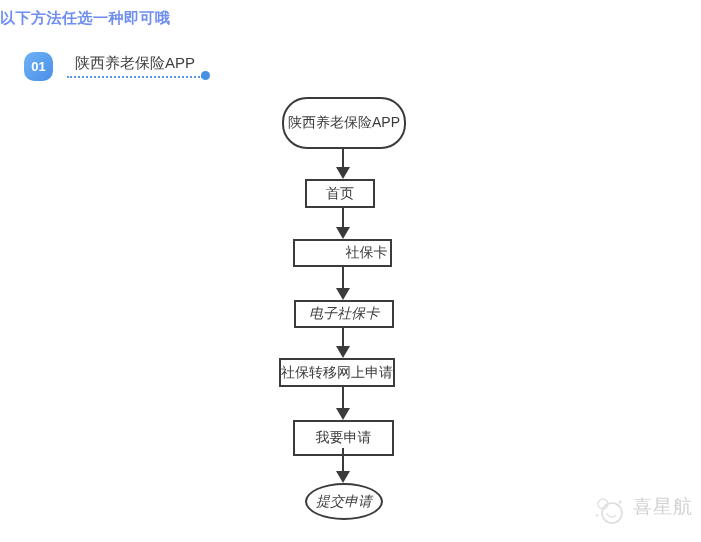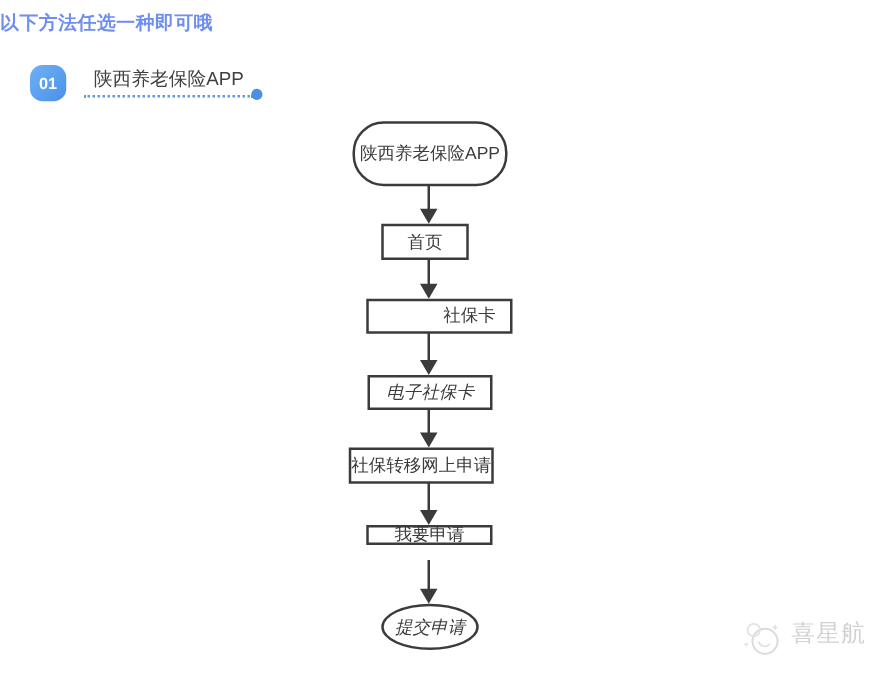--- a/index.html
+++ b/index.html
@@ -141,42 +141,42 @@
       <div class="head"></div>
     </div>
 
     <div class="node" style="left:305px; top:179px; width:70px; height:29px;">首页</div>
 
     <div class="arrow" style="left:336px; top:208px; height:31px;">
       <div class="shaft"></div>
       <div class="head"></div>
     </div>
 
-    <div class="node" style="left:293px; top:239px; width:117px; height:28px;padding-left:48px;">社保卡</div>
+    <div class="node" style="left:293px; top:239px; width:99px; height:28px;padding-left:48px;">社保卡</div>
 
     <div class="arrow" style="left:336px; top:267px; height:33px;">
       <div class="shaft"></div>
       <div class="head"></div>
     </div>
 
     <div class="node" style="left:294px; top:300px; width:100px; height:28px;font-style:italic;">电子社保卡</div>
 
     <div class="arrow" style="left:336px; top:328px; height:30px;">
       <div class="shaft"></div>
       <div class="head"></div>
     </div>
 
     <div class="node" style="left:279px; top:358px; width:116px; height:29px;">社保转移网上申请</div>
 
     <div class="arrow" style="left:336px; top:387px; height:33px;">
       <div class="shaft"></div>
       <div class="head"></div>
     </div>
 
-    <div class="node" style="left:293px; top:420px; width:101px; height:16px;">我要申请</div>
+    <div class="node" style="left:293px; top:420px; width:101px; height:36px;">我要申请</div>
 
     <div class="arrow" style="left:336px; top:449px; height:34px;">
       <div class="shaft"></div>
       <div class="head"></div>
     </div>
 
     <div class="node ellipse" style="left:305px; top:483px; width:78px; height:37px;font-style:italic;">提交申请</div>
 
   </div>
 

